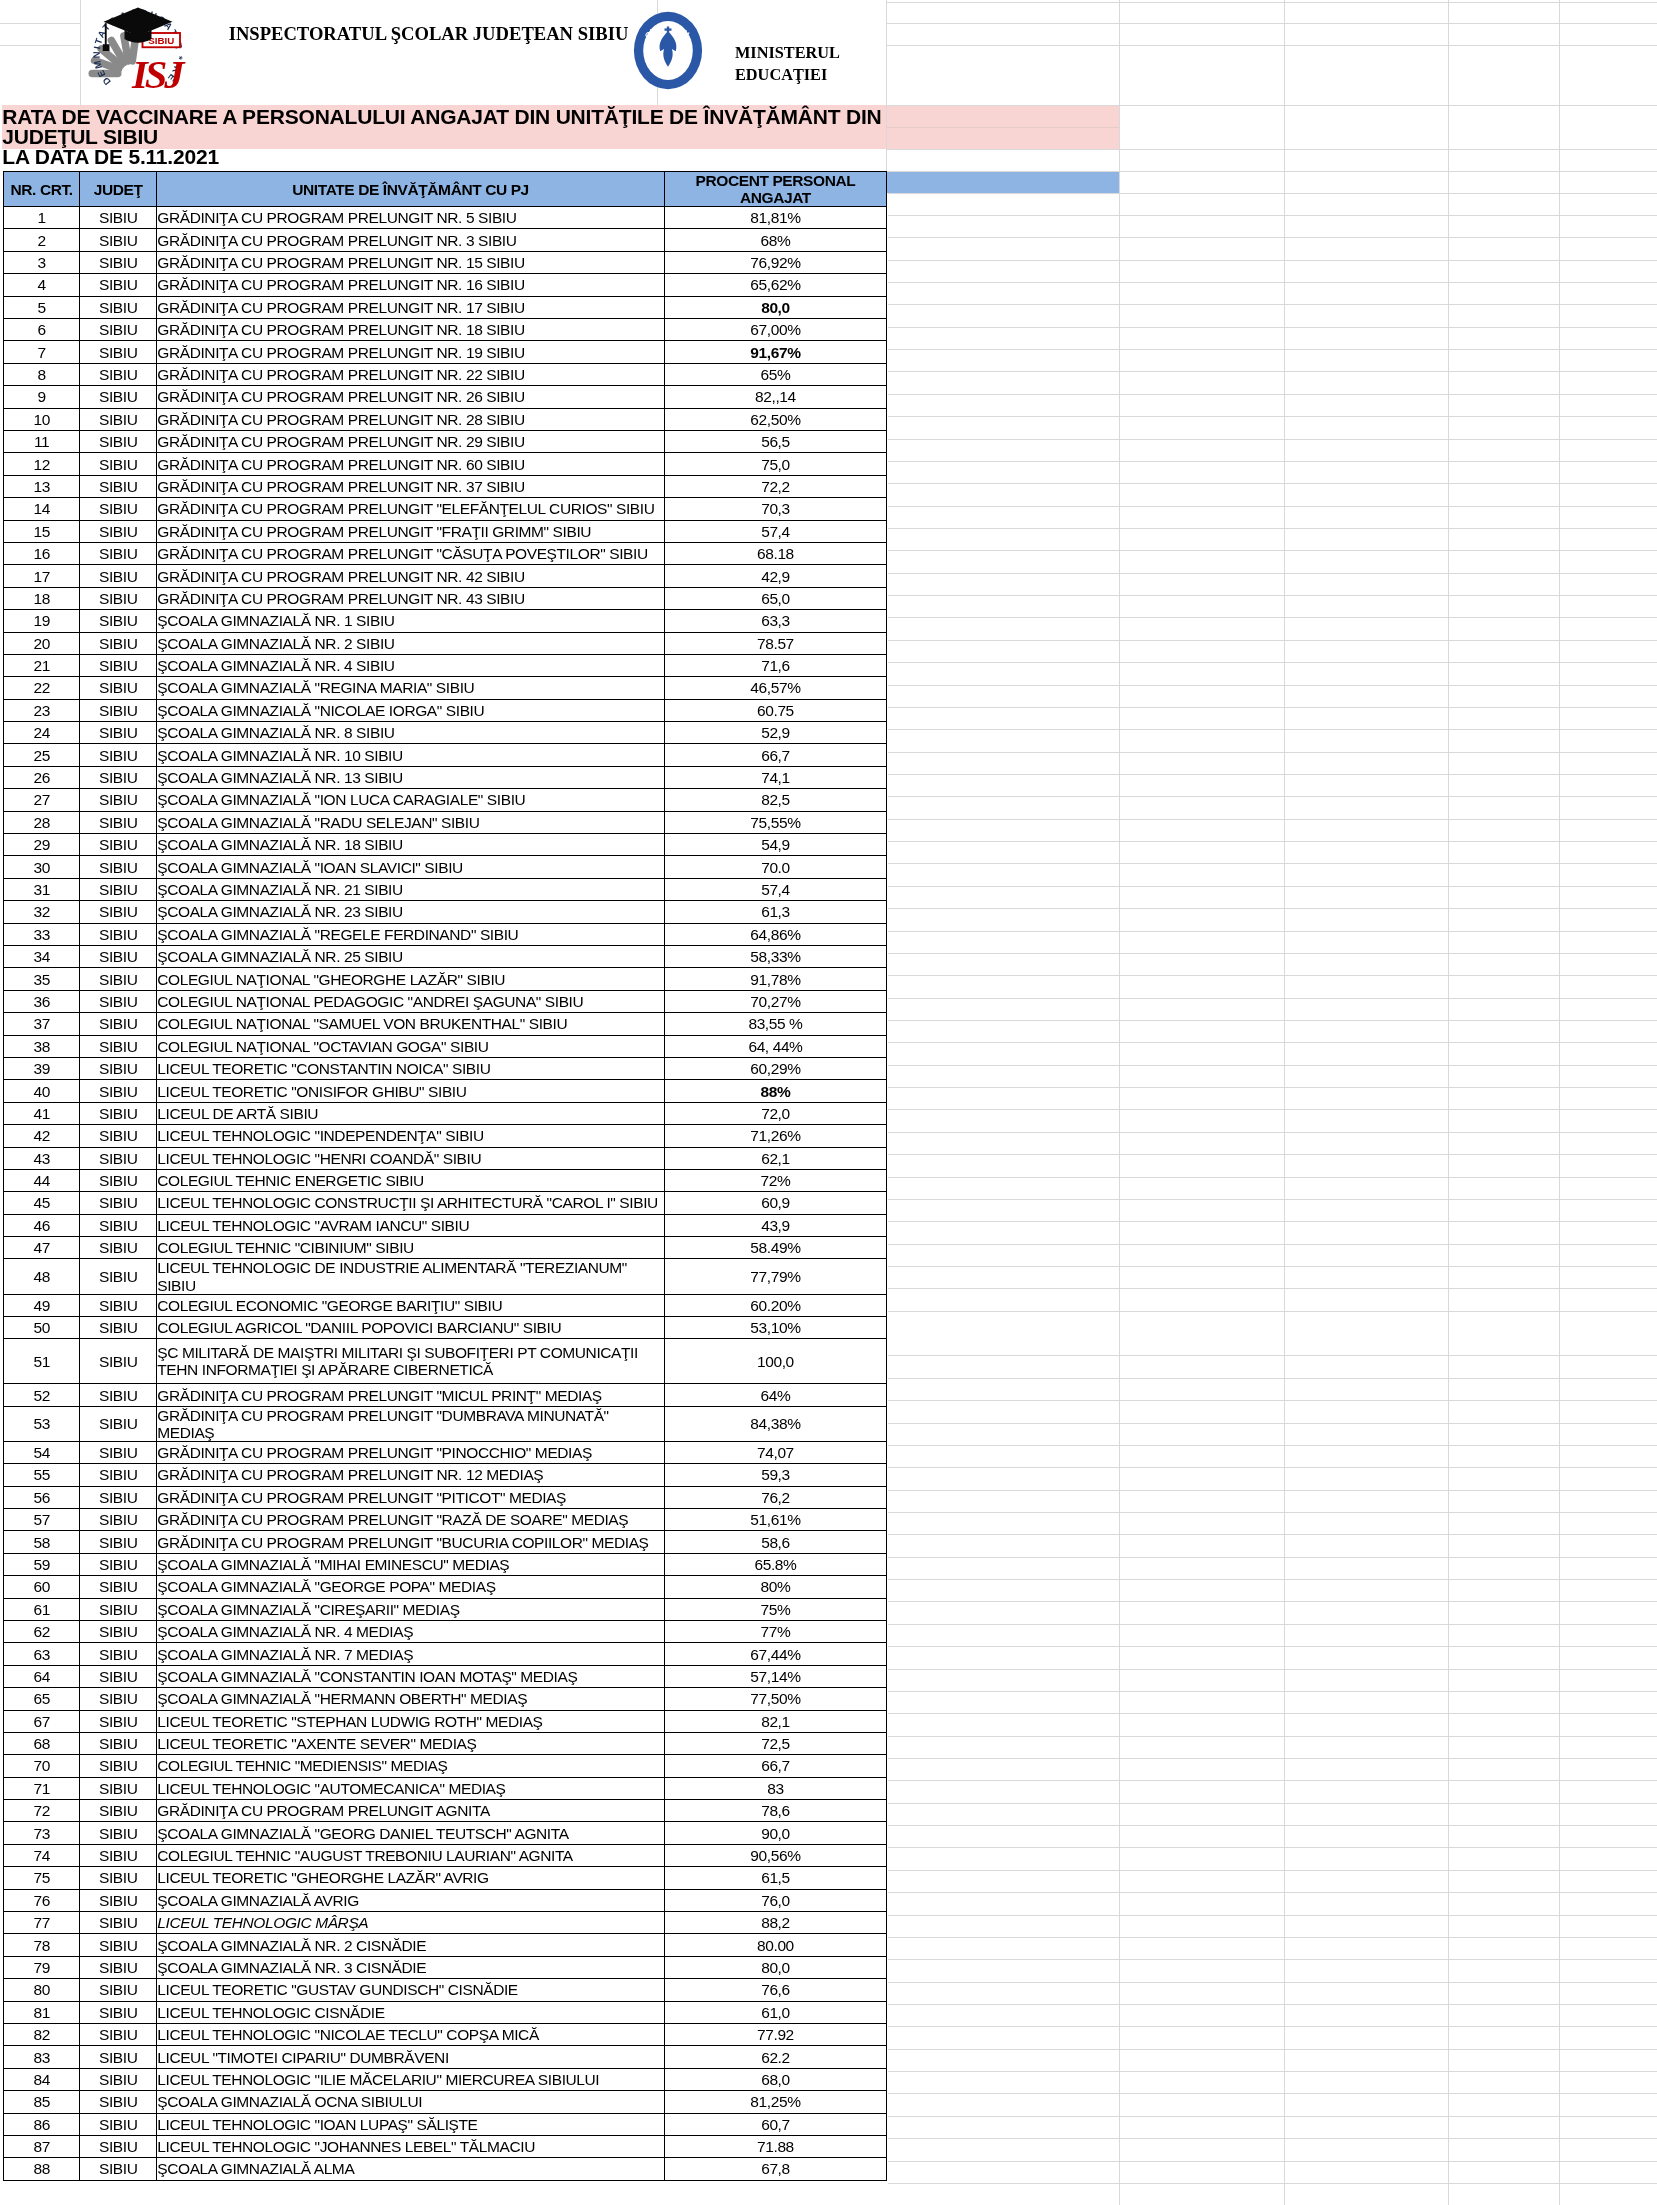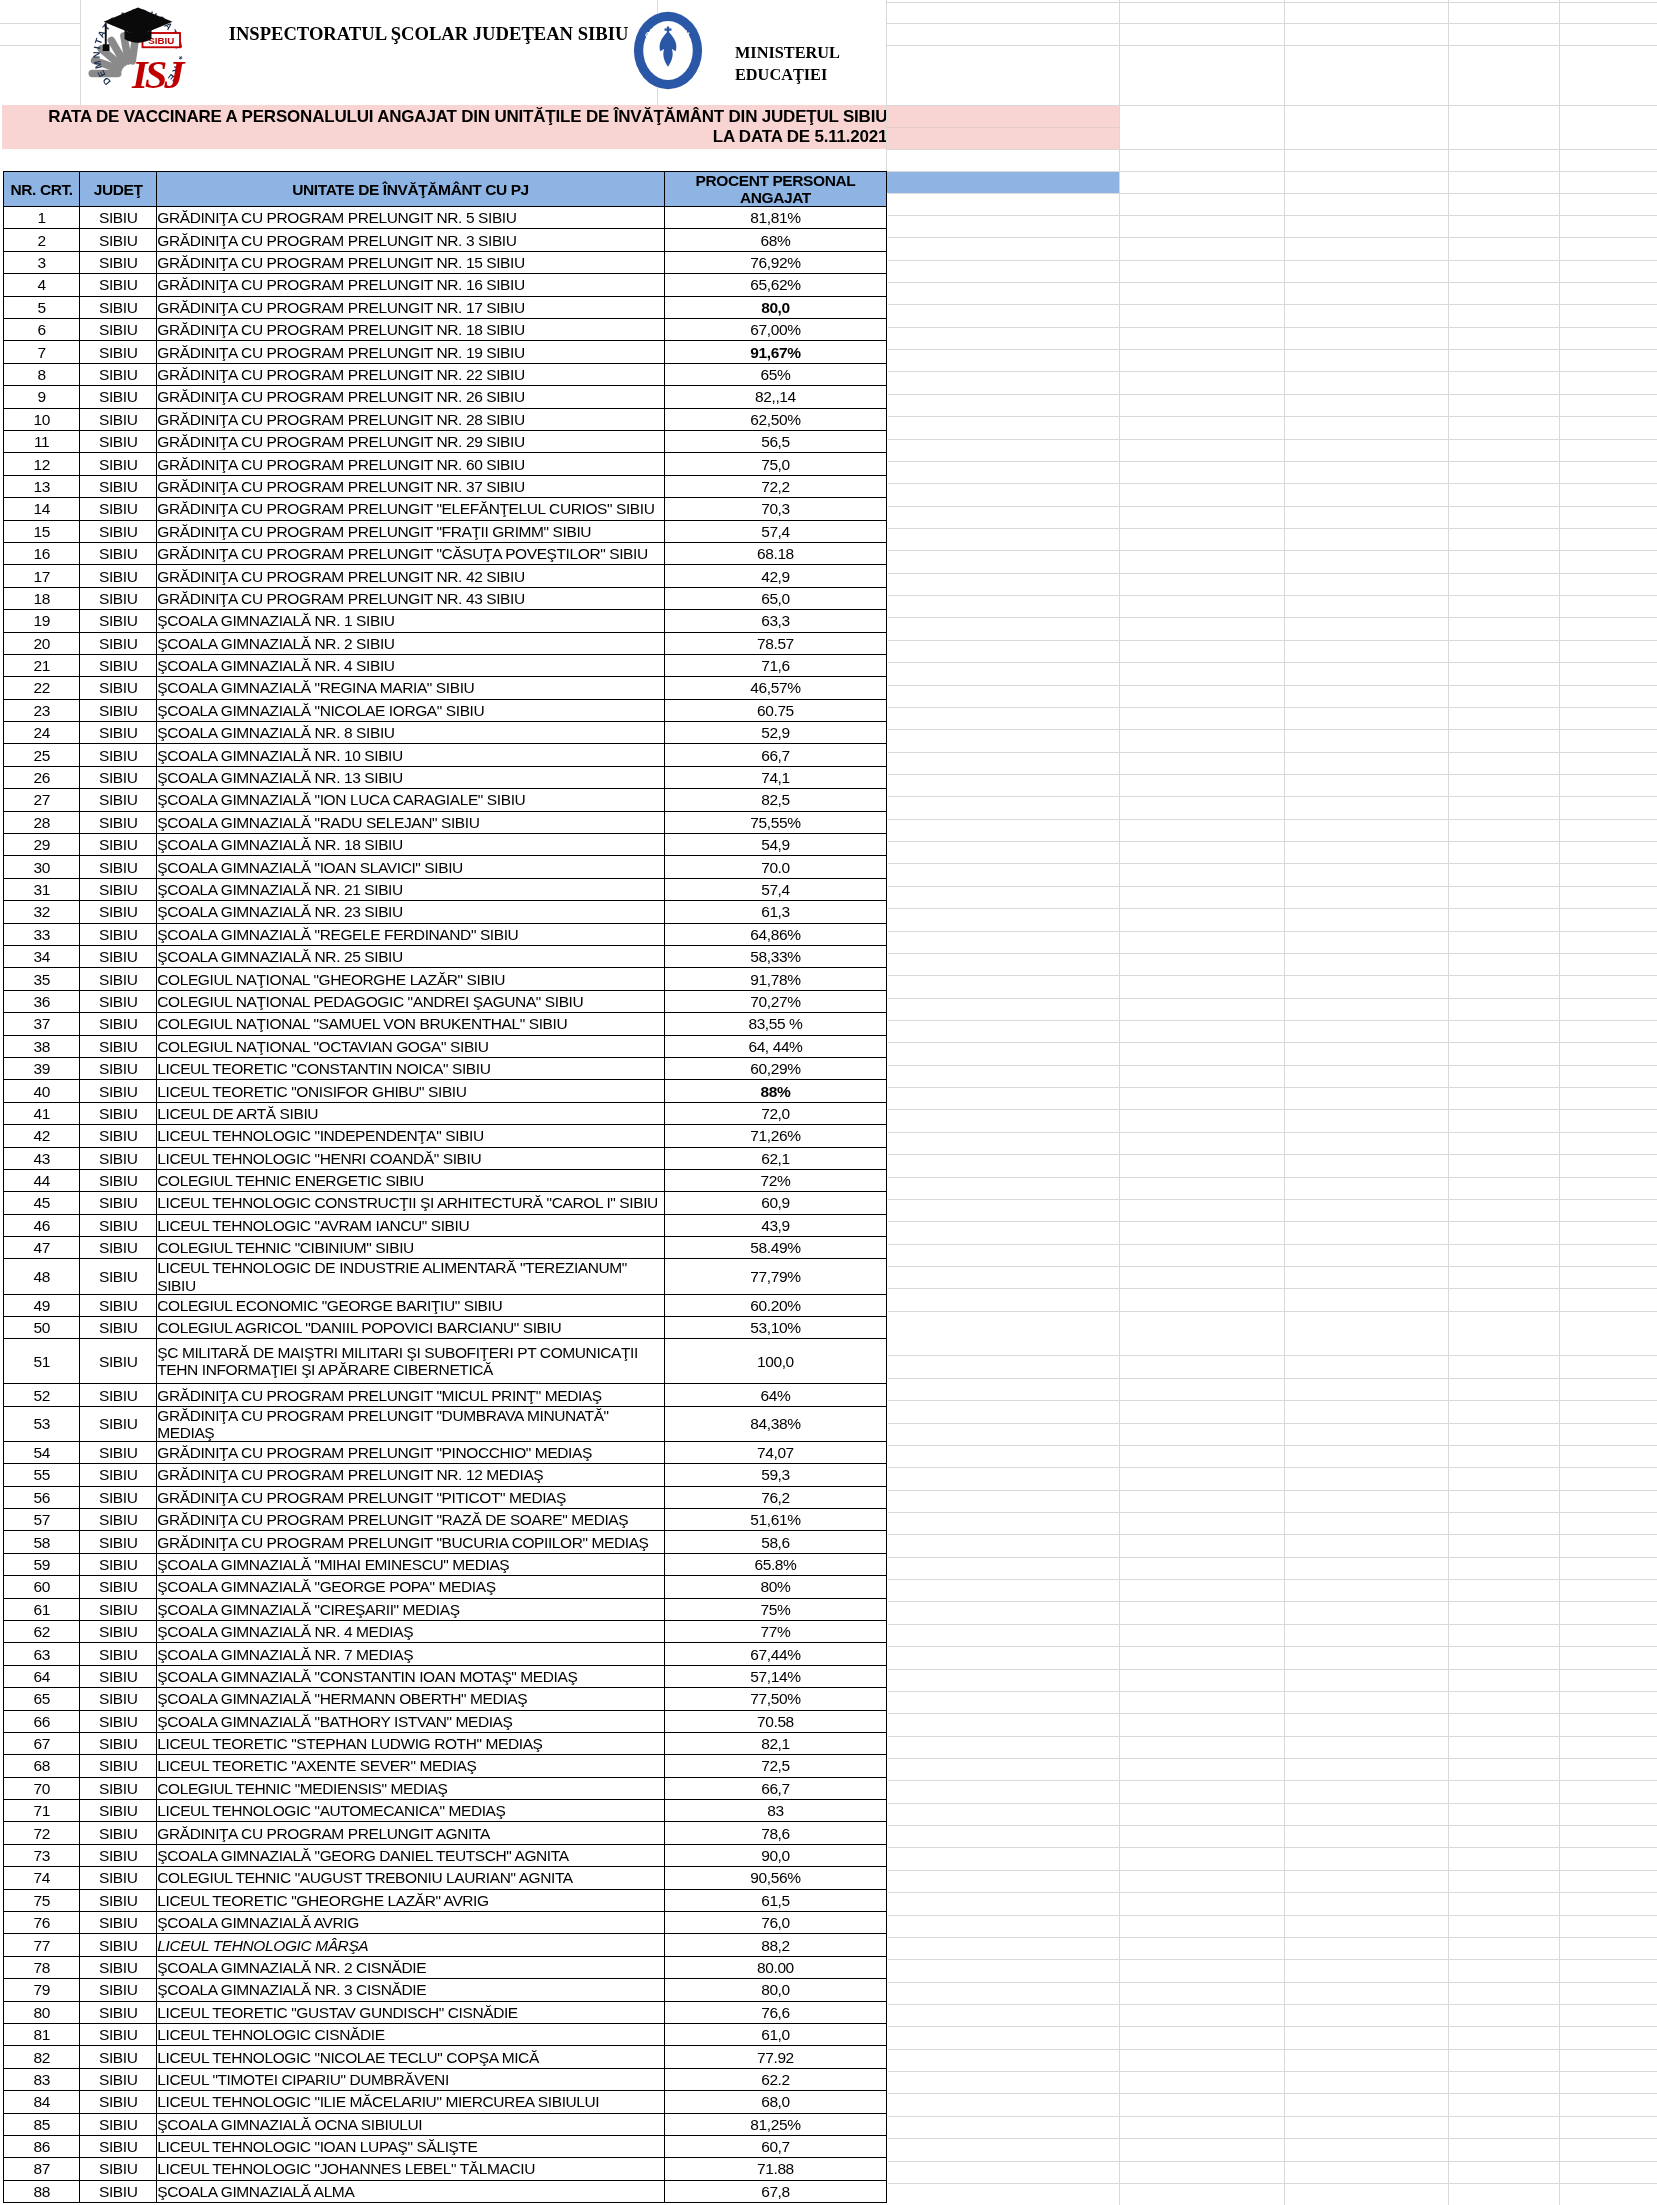--- a/index.html
+++ b/index.html
@@ -30,21 +30,21 @@
     white-space:pre-line;
   }
   .logo{position:absolute;}
   
   .pink-block{
     position:absolute;left:2.3px;top:105px;width:1117px;height:44px;
     background:var(--pink,#F8D5D2);
   }
   .pink-inner{
     position:absolute;left:0;top:0;width:885px;height:44px;
-    text-align:right;font-weight:bold;font-size:17px;line-height:20px;
+    text-align:left;font-weight:bold;font-size:21px;line-height:20px;
     padding-top:2.3px;box-sizing:border-box;letter-spacing:-0.2px;
   }
   .blue-ext{
     position:absolute;left:886px;top:171px;width:233px;height:22px;
     background:var(--blue,#8DB4E2);
   }
   
   table.grid-table{
     position:absolute;left:3.1px;top:171px;
     border-collapse:collapse;table-layout:fixed;
@@ -647,26 +647,20 @@
           <td class="c-unitate">ŞCOALA GIMNAZIALĂ "CONSTANTIN IOAN MOTAŞ" MEDIAŞ</td>
           <td class="c-procent">57,14%</td>
         </tr>
         <tr class="data-row">
           <td class="c-nr">65</td>
           <td class="c-judet">SIBIU</td>
           <td class="c-unitate">ŞCOALA GIMNAZIALĂ "HERMANN OBERTH" MEDIAŞ</td>
           <td class="c-procent">77,50%</td>
         </tr>
         <tr class="data-row">
-          <td class="c-nr">66</td>
-          <td class="c-judet">SIBIU</td>
-          <td class="c-unitate">ŞCOALA GIMNAZIALĂ "BATHORY ISTVAN" MEDIAŞ</td>
-          <td class="c-procent">70.58</td>
-        </tr>
-        <tr class="data-row">
           <td class="c-nr">67</td>
           <td class="c-judet">SIBIU</td>
           <td class="c-unitate">LICEUL TEORETIC "STEPHAN LUDWIG ROTH" MEDIAŞ</td>
           <td class="c-procent">82,1</td>
         </tr>
         <tr class="data-row">
           <td class="c-nr">68</td>
           <td class="c-judet">SIBIU</td>
           <td class="c-unitate">LICEUL TEORETIC "AXENTE SEVER" MEDIAŞ</td>
           <td class="c-procent">72,5</td>

